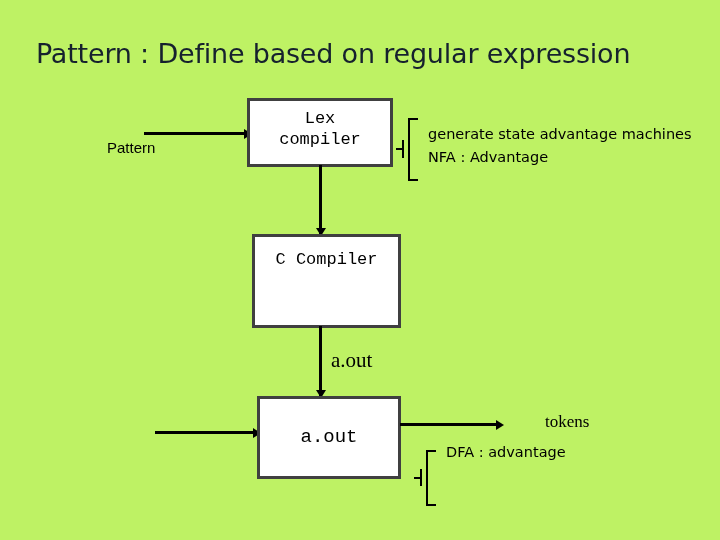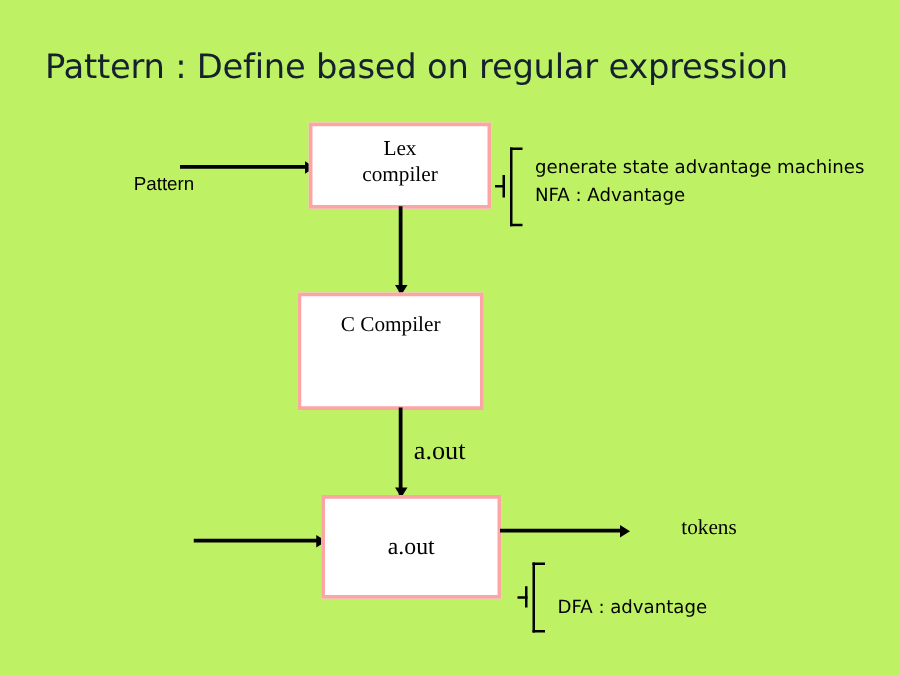--- a/index.html
+++ b/index.html
@@ -25,43 +25,43 @@
     font-size: 27px;
     font-weight: 400;
     color: #16212e;
     white-space: nowrap;
     letter-spacing: -0.2px;
   }
 
   
   .box {
     position: absolute;
-    border: 3px solid #fca5a5;
+    border: 3px solid #404040;
     background: #ffffff;
     box-sizing: border-box;
     display: flex;
     justify-content: center;
-    font-family: Liberation Serif, serif;
+    font-family: Liberation Mono, monospace;
     color: #000000;
     line-height: 1.22;
     text-align: center;
   }
   .box .box-label { display: block; white-space: pre-line; }
 
   #box-lex {
     left: 247px;
     top: 98px;
     width: 146px;
     height: 69px;
     align-items: flex-start;
     padding-top: 8px;
     font-size: 17px;
   }
   #box-ccompiler {
-    left: 238px;
+    left: 252px;
     top: 234px;
     width: 149px;
     height: 94px;
     align-items: flex-start;
     padding-top: 13px;
     font-size: 17px;
   }
   #box-aout {
     left: 257px;
     top: 396px;
@@ -106,21 +106,21 @@
   #label-nfa-note {
     left: 428px;
     top: 123px;
     font-family: "DejaVu Sans", sans-serif;
     font-size: 14.5px;
     line-height: 1.62;
     white-space: pre-line;
   }
   #label-dfa-note {
     left: 446px;
-    top: 478px;
+    top: 444px;
     font-family: "DejaVu Sans", sans-serif;
     font-size: 14.5px;
   }
 
   
   .hline, .vline {
     position: absolute;
     background: #000000;
   }
   .hline { height: 3px; }

